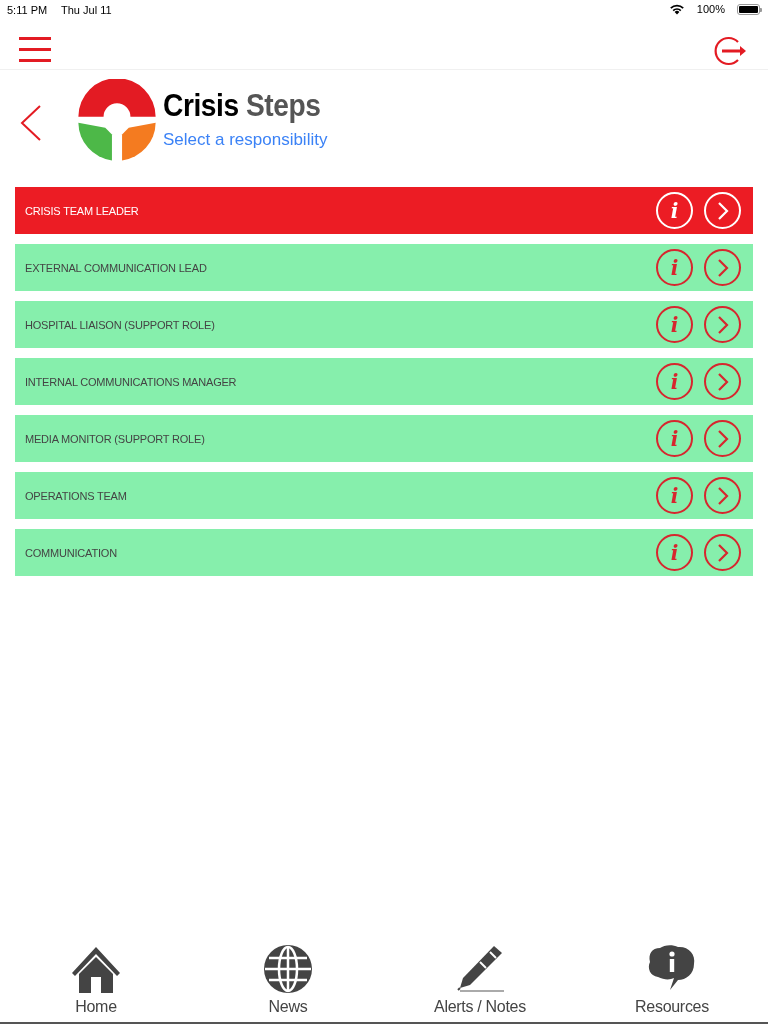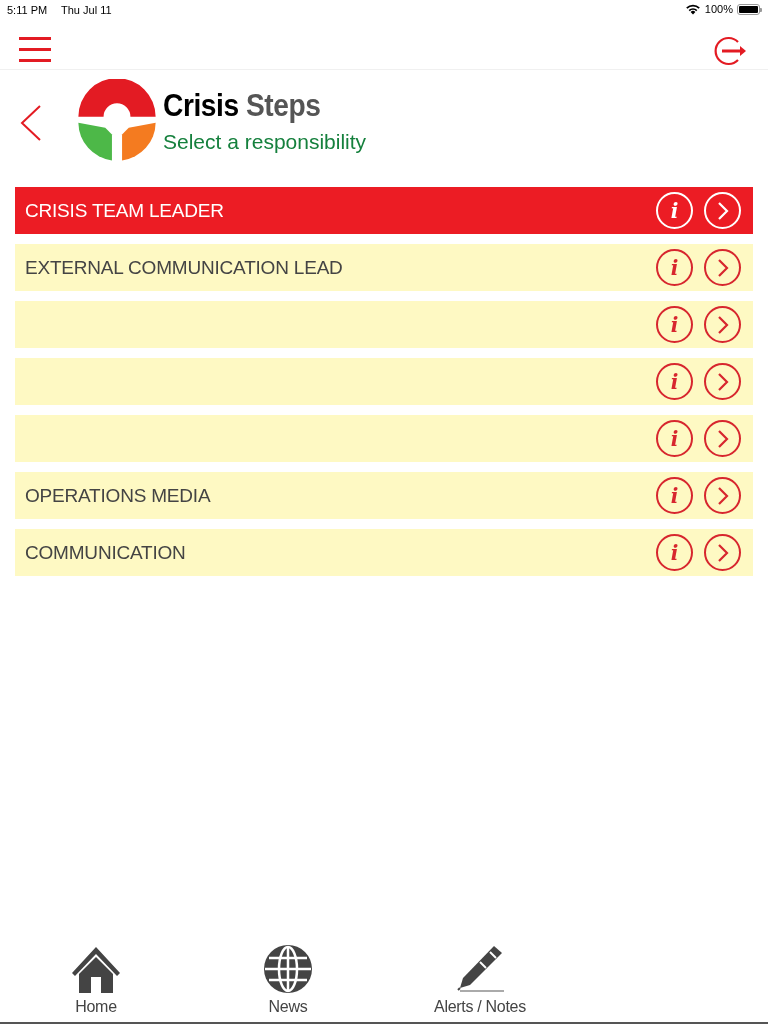--- a/index.html
+++ b/index.html
@@ -7,21 +7,21 @@
       width: 768px; height: 1024px; overflow: hidden;
       background: #ffffff;
       font-family: "Liberation Sans", sans-serif;
     }
     .status-bar {
       position: absolute; top: 0; left: 0; width: 768px; height: 22px;
       font-size: 11px; color: #000;
     }
     .status-bar .time { position: absolute; left: 7px; top: 4px; }
     .status-bar .date { position: absolute; left: 61px; top: 4px; }
-    .status-bar .right { position: absolute; right: 8px; top: 3px; display: flex; align-items: center; gap: 4px; }
+    .status-bar .right { position: absolute; right: 8px; top: 3px; display: flex; align-items: center; gap: 12px; }
     .battery {
       width: 23px; height: 11px; border: 1px solid #999; border-radius: 3px; padding: 1px; position: relative;
     }
     .battery .fill { width: 100%; height: 100%; background: #000; border-radius: 1px; }
     .battery::after {
       content: ""; position: absolute; right: -3px; top: 3px; width: 2px; height: 4px; background: #999; border-radius: 0 1px 1px 0;
     }
     .topnav {
       position: absolute; top: 22px; left: 0; width: 768px; height: 48px;
       border-bottom: 1px solid #f0f0f0;
@@ -29,29 +29,29 @@
     .hamburger { position: absolute; left: 19px; top: 15px; width: 32px; height: 26px; cursor: pointer; }
     .hamburger span { display: block; height: 3px; background: #e31b23; margin-bottom: 8px; }
     .logout { position: absolute; right: 20px; top: 13px; width: 36px; height: 32px; cursor: pointer; }
 
     .header { position: absolute; top: 70px; left: 0; width: 616px; height: 110px; }
     .back { position: absolute; left: 18px; top: 33px; width: 26px; height: 40px; cursor: pointer; }
     .logo { position: absolute; left: 75px; top: 9px; width: 84px; height: 84px; }
     .title { position: absolute; left: 163px; top: 17px; font-size: 32px; font-weight: bold; letter-spacing: -0.5px; transform: scaleX(0.88); transform-origin: left; }
     .title .t1 { color: #000; }
     .title .t2 { color: #555; }
-    .subtitle { position: absolute; left: 163px; top: 60px; font-size: 21px; color: #15803d; }
+    .subtitle { position: absolute; left: 163px; top: 60px; font-size: 17px; color: #3b82f6; }
 
     .list { position: absolute; top: 187px; left: 15px; width: 738px; }
     .row {
-      position: relative; height: 47px; background: #fef9c3; margin-bottom: 10px;
+      position: relative; height: 47px; background: #86efac; margin-bottom: 10px;
       display: flex; align-items: center; cursor: pointer;
     }
     .row.active { background: #ec1c24; }
-    .row .label { margin-left: 10px; font-size: 19px; color: #444; letter-spacing: -0.2px; }
+    .row .label { margin-left: 10px; font-size: 11px; color: #444; letter-spacing: -0.2px; }
     .row.active .label { color: #fff; }
     .row .icons { position: absolute; right: 12px; top: 5px; display: flex; gap: 11px; }
     .circ {
       width: 37px; height: 37px; border-radius: 50%; border: 2px solid #d7262e;
       display: flex; align-items: center; justify-content: center; color: #d7262e;
     }
     .row.active .circ { border-color: #fff; color: #fff; }
     .circ .i-glyph { font-family: "DejaVu Serif", serif; font-style: italic; font-weight: bold; font-size: 20px; line-height: 1; }
 
     .tabbar { position: absolute; left: 0; top: 930px; width: 768px; height: 94px; padding-left: 14px; }
@@ -132,57 +132,60 @@
           <span class="i-glyph">i</span>
         </div>
       <div class="circ">
           <svg width="14" height="20" viewBox="0 0 14 20">
             <polyline points="3,2 11,10 3,18" fill="none" stroke="currentColor" stroke-width="2.2"></polyline>
           </svg>
         </div>
     </div>
   </div>
   <div class="row">
-    <div class="icons">
-      <div class="circ">
-          <span class="i-glyph">i</span>
-        </div>
-      <div class="circ">
-          <svg width="14" height="20" viewBox="0 0 14 20">
-            <polyline points="3,2 11,10 3,18" fill="none" stroke="currentColor" stroke-width="2.2"></polyline>
-          </svg>
-        </div>
-    </div>
-  </div>
-  <div class="row">
-    <div class="icons">
-      <div class="circ">
-          <span class="i-glyph">i</span>
-        </div>
-      <div class="circ">
-          <svg width="14" height="20" viewBox="0 0 14 20">
-            <polyline points="3,2 11,10 3,18" fill="none" stroke="currentColor" stroke-width="2.2"></polyline>
-          </svg>
-        </div>
-    </div>
-  </div>
-  <div class="row">
-    <div class="icons">
-      <div class="circ">
-          <span class="i-glyph">i</span>
-        </div>
-      <div class="circ">
-          <svg width="14" height="20" viewBox="0 0 14 20">
-            <polyline points="3,2 11,10 3,18" fill="none" stroke="currentColor" stroke-width="2.2"></polyline>
-          </svg>
-        </div>
-    </div>
-  </div>
-  <div class="row">
-    <span class="label">OPERATIONS MEDIA</span>
+    <span class="label">HOSPITAL LIAISON (SUPPORT ROLE)</span>
+    <div class="icons">
+      <div class="circ">
+          <span class="i-glyph">i</span>
+        </div>
+      <div class="circ">
+          <svg width="14" height="20" viewBox="0 0 14 20">
+            <polyline points="3,2 11,10 3,18" fill="none" stroke="currentColor" stroke-width="2.2"></polyline>
+          </svg>
+        </div>
+    </div>
+  </div>
+  <div class="row">
+    <span class="label">INTERNAL COMMUNICATIONS MANAGER</span>
+    <div class="icons">
+      <div class="circ">
+          <span class="i-glyph">i</span>
+        </div>
+      <div class="circ">
+          <svg width="14" height="20" viewBox="0 0 14 20">
+            <polyline points="3,2 11,10 3,18" fill="none" stroke="currentColor" stroke-width="2.2"></polyline>
+          </svg>
+        </div>
+    </div>
+  </div>
+  <div class="row">
+    <span class="label">MEDIA MONITOR (SUPPORT ROLE)</span>
+    <div class="icons">
+      <div class="circ">
+          <span class="i-glyph">i</span>
+        </div>
+      <div class="circ">
+          <svg width="14" height="20" viewBox="0 0 14 20">
+            <polyline points="3,2 11,10 3,18" fill="none" stroke="currentColor" stroke-width="2.2"></polyline>
+          </svg>
+        </div>
+    </div>
+  </div>
+  <div class="row">
+    <span class="label">OPERATIONS TEAM</span>
     <div class="icons">
       <div class="circ">
           <span class="i-glyph">i</span>
         </div>
       <div class="circ">
           <svg width="14" height="20" viewBox="0 0 14 20">
             <polyline points="3,2 11,10 3,18" fill="none" stroke="currentColor" stroke-width="2.2"></polyline>
           </svg>
         </div>
     </div>
@@ -227,13 +230,21 @@
       <g stroke="#fff" stroke-width="2.5" fill="none">
         <ellipse cx="26" cy="25" rx="9" ry="22"></ellipse>
         <line x1="26" y1="3" x2="26" y2="47"></line>
         <line x1="3" y1="25" x2="49" y2="25"></line>
         <line x1="7" y1="14" x2="45" y2="14"></line>
         <line x1="7" y1="36" x2="45" y2="36"></line>
       </g>
     </svg>
     <div class="tlabel">News</div>
   </div>
+  <div class="tab" style="left:612px;">
+    <svg width="52" height="50" viewBox="0 0 52 50">
+      <path d="M14 4 C6 4 2 10 4 18 C1 24 4 32 12 33 C18 36 24 36 28 34 L24 46 L32 36 C40 36 48 30 48 20 C50 10 42 2 32 3 C26 0 18 1 14 4 Z" fill="#444"></path>
+      <circle cx="26" cy="10" r="2.6" fill="#fff"></circle>
+      <rect x="23.8" y="15" width="4.4" height="13" fill="#fff"></rect>
+    </svg>
+    <div class="tlabel">Resources</div>
+  </div>
 </div>
 
 </body></html>

